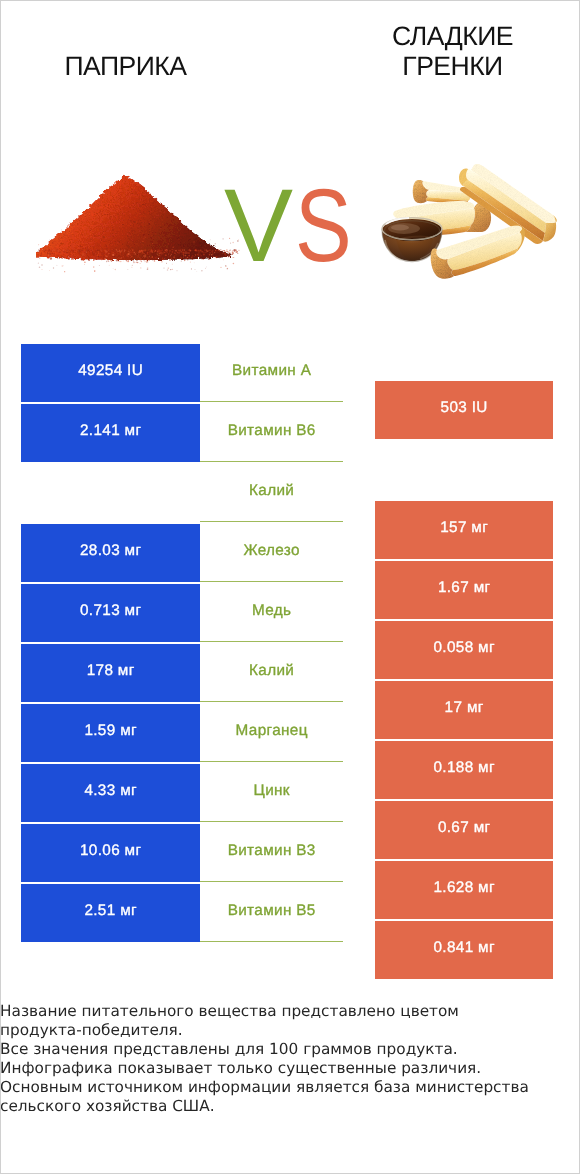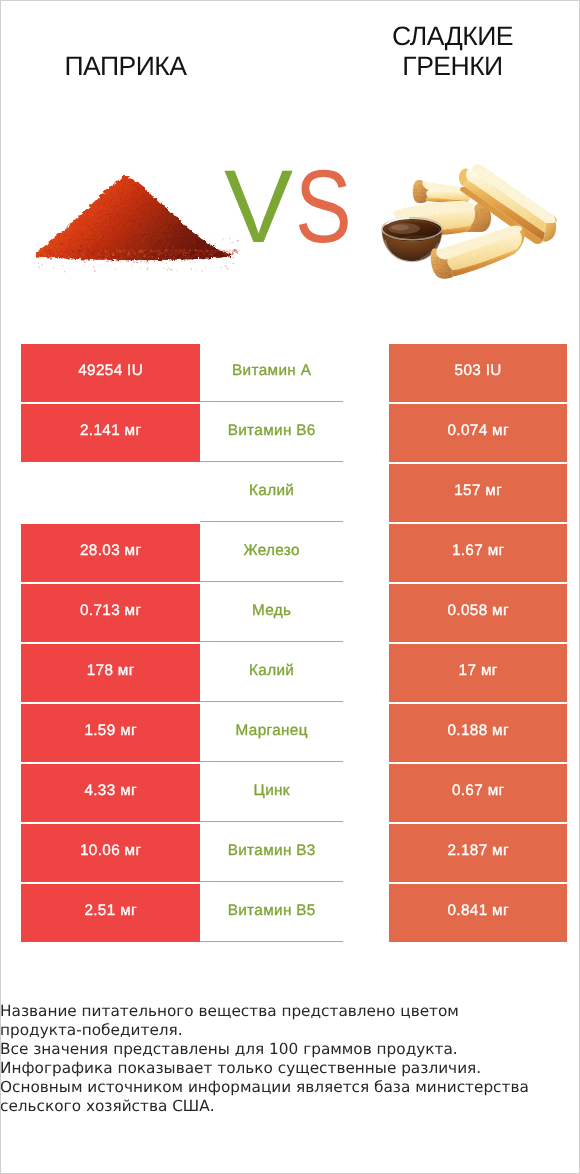--- a/index.html
+++ b/index.html
@@ -2,32 +2,32 @@
 <html><head>
 <meta charset="utf-8">
 <style>
   html,body{margin:0;padding:0;}
   body{width:580px;height:1174px;background:#fff;font-family:"Liberation Sans",sans-serif;-webkit-font-smoothing:antialiased;text-rendering:geometricPrecision;}
   .page{position:relative;width:580px;height:1174px;overflow:hidden;box-sizing:border-box;}
   .pageborder{position:absolute;left:0;top:0;width:580px;height:1174px;box-sizing:border-box;border:1px solid #d0d0d0;pointer-events:none;z-index:20;}
   .title{position:absolute;font-size:26.6px;font-weight:400;color:#131313;letter-spacing:-0.55px;line-height:30px;text-align:center;white-space:pre-line;}
   #t-left{left:-1px;top:51px;width:253px;}
   #t-right{left:326px;top:21px;width:253px;}
-  .vs{position:absolute;left:224px;top:155px;font-size:103.5px;font-weight:400;letter-spacing:1.5px;line-height:1;font-family:"Liberation Sans",sans-serif;}
+  .vs{position:absolute;left:224px;top:174px;font-size:103.5px;font-weight:400;letter-spacing:1.5px;line-height:1;font-family:"Liberation Sans",sans-serif;}
   .vs .v{color:#7DA734;}
   .vs .s{color:#E2694A;display:inline-block;transform:scaleX(0.82);transform-origin:left center;}
   .cmp{position:absolute;left:21px;top:344px;width:536px;}
   .row{position:relative;height:58px;margin-bottom:2px;}
   .row:last-child{margin-bottom:0;}
   .cell{position:absolute;top:0;height:58px;display:flex;align-items:center;justify-content:center;font-size:15.3px;font-weight:400;line-height:1;letter-spacing:0.35px;text-indent:0.35px;-webkit-text-stroke:0.33px currentColor;}
   .cell>span{display:block;transform:translateY(-2px);}
-  .cell.l{left:0;width:179px;background:#ef4444;color:#fff;}
+  .cell.l{left:0;width:179px;background:#1d4ed8;color:#fff;}
   .cell.m{left:179px;width:143px;background:#fff;color:#7FA435;}
   .cell.m::after{content:"";position:absolute;left:0;right:0;bottom:0;height:1px;background:#9FBA5A;}
-  .cell.r{left:368px;width:178px;background:#E2694A;color:#fff;}
+  .cell.r{left:354px;width:178px;background:#E2694A;color:#fff;margin-top:37px;}
   .foot{position:absolute;left:0;top:1002px;width:580px;font-family:"DejaVu Sans",sans-serif;font-size:15.3px;line-height:18.95px;color:#262626;white-space:pre-line;font-weight:400;}
 </style>
 </head>
 <body>
 
 <div class="page">
   <div class="pageborder"></div>
   <div class="title" id="t-right">СЛАДКИЕ
 ГРЕНКИ</div>
   <div class="title" id="t-left">ПАПРИКА</div>
@@ -1003,23 +1003,20 @@
           <span>503 IU</span>
         </div>
       </div>
       <div class="row">
         <div class="cell l">
           <span>2.141 мг</span>
         </div>
         <div class="cell m">
           <span>Витамин B6</span>
         </div>
-        <div class="cell r">
-          <span>0.074 мг</span>
-        </div>
       </div>
       <div class="row">
         <div class="cell m">
           <span>Калий</span>
         </div>
         <div class="cell r">
           <span>157 мг</span>
         </div>
       </div>
       <div class="row">
@@ -1078,21 +1075,21 @@
         </div>
       </div>
       <div class="row">
         <div class="cell l">
           <span>10.06 мг</span>
         </div>
         <div class="cell m">
           <span>Витамин B3</span>
         </div>
         <div class="cell r">
-          <span>2.187 мг</span>
+          <span>1.628 мг</span>
         </div>
       </div>
       <div class="row">
         <div class="cell l">
           <span>2.51 мг</span>
         </div>
         <div class="cell m">
           <span>Витамин B5</span>
         </div>
         <div class="cell r">

